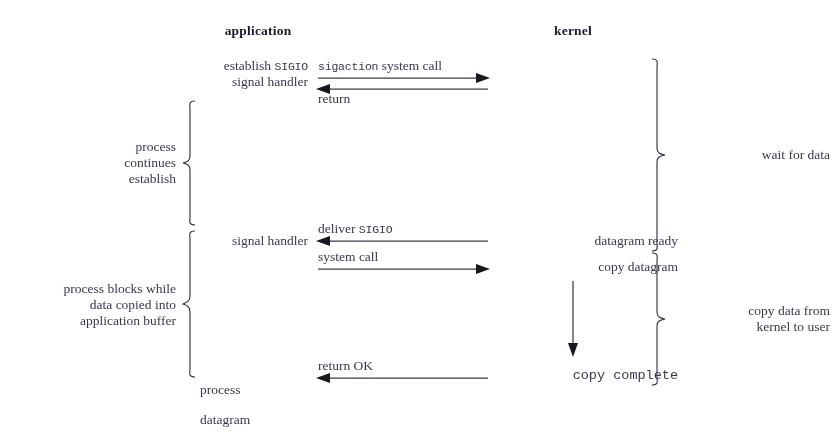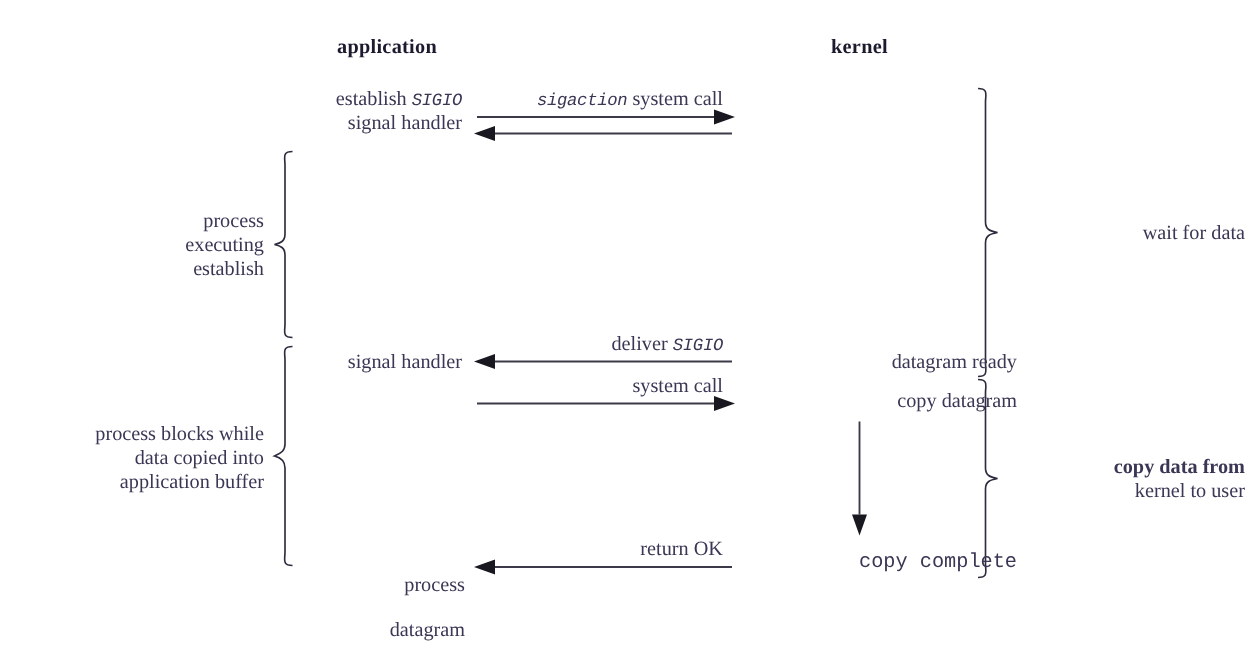--- a/index.html
+++ b/index.html
@@ -18,27 +18,26 @@
     color:#1b1a2e;
     letter-spacing:.2px;
   }
   .lbl{
     font-size:13.5px;
     line-height:16px;
     color:#3a3654;
     white-space:nowrap;
   }
   .lbl.r{text-align:right;}
-  .lbl.c{text-align:right;}
+  .lbl.c{text-align:left;}
   .lbl.l{text-align:right;}
   .mono{
     font-family:"Liberation Mono","DejaVu Sans Mono",monospace;
     font-size:11.5px;
     letter-spacing:-.2px;
-    font-style:italic;
   }
   .brace{
     position:absolute;
     overflow:visible;
   }
   .brace path{
     fill:none;
     stroke:#2e2b3f;
     stroke-width:1.1;
   }
@@ -65,26 +64,27 @@
   </div>
   <svg class="arrow" style="left:318px;top:70px;" width="170" height="18">
     <line x1="0" y1="8" x2="158" y2="8"></line>
     <polygon points="158,3 172,8 158,13"></polygon>
   </svg>
 
   <svg class="arrow" style="left:318px;top:82px;" width="170" height="18">
     <line x1="12" y1="7" x2="170" y2="7"></line>
     <polygon points="12,2 -2,7 12,12"></polygon>
   </svg>
+  <div class="abs lbl c" style="left:318px;top:91px;width:164px;">return</div>
 
   <svg class="brace" style="left:182px;top:100px;" width="16" height="126">
     <path d="M13,1 C6,1 8,5 8,10 L8,56 C8,61 5,62 1,63 C5,64 8,65 8,70 L8,116 C8,121 6,125 13,125"></path>
   </svg>
   <div class="abs lbl r" style="left:40px;top:139px;width:136px;">process</div>
-  <div class="abs lbl r" style="left:40px;top:155px;width:136px;">executing</div>
+  <div class="abs lbl r" style="left:40px;top:155px;width:136px;">continues</div>
   <div class="abs lbl r" style="left:40px;top:171px;width:136px;">establish</div>
 
   <svg class="brace" style="left:650px;top:58px;" width="18" height="194">
     <path d="M2,1 C9,1 7,5 7,10 L7,90 C7,95 10,96 15,97 C10,98 7,99 7,104 L7,184 C7,189 9,193 2,193"></path>
   </svg>
   <div class="abs lbl l" style="left:670px;top:147px;width:160px;">wait for data</div>
 
   <svg class="brace" style="left:182px;top:230px;" width="16" height="148">
     <path d="M13,1 C6,1 8,5 8,10 L8,66 C8,71 5,72 1,74 C5,75 8,77 8,82 L8,138 C8,143 6,147 13,147"></path>
   </svg>
@@ -114,21 +114,21 @@
   <div class="abs lbl l" style="left:518px;top:259px;width:160px;">copy datagram</div>
 
   <svg class="arrow" style="left:566px;top:281px;" width="18" height="80">
     <line x1="7" y1="0" x2="7" y2="62"></line>
     <polygon points="2,62 12,62 7,76"></polygon>
   </svg>
 
   <svg class="brace" style="left:650px;top:252px;" width="18" height="134">
     <path d="M2,1 C9,1 7,5 7,10 L7,60 C7,65 10,66 15,67 C10,68 7,69 7,74 L7,124 C7,129 9,133 2,133"></path>
   </svg>
-  <div class="abs lbl l" style="left:670px;top:303px;width:160px;font-weight:bold;">copy data from</div>
+  <div class="abs lbl l" style="left:670px;top:303px;width:160px;">copy data from</div>
   <div class="abs lbl l" style="left:670px;top:319px;width:160px;">kernel to user</div>
 
   <div class="abs lbl c" style="left:318px;top:358px;width:164px;">return OK</div>
   <svg class="arrow" style="left:318px;top:371px;" width="170" height="16">
     <line x1="12" y1="7" x2="170" y2="7"></line>
     <polygon points="12,2 -2,7 12,12"></polygon>
   </svg>
 
   <div class="abs lbl l" style="left:518px;top:368px;width:160px;font-family:Liberation Mono, monospace;">copy complete</div>
 

